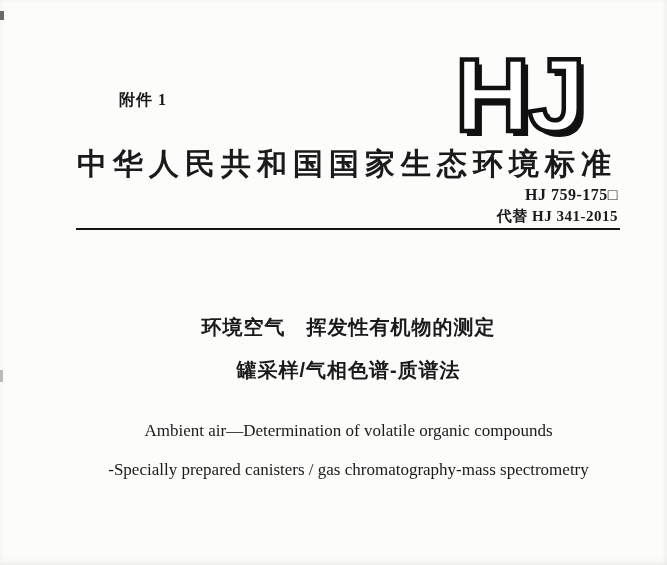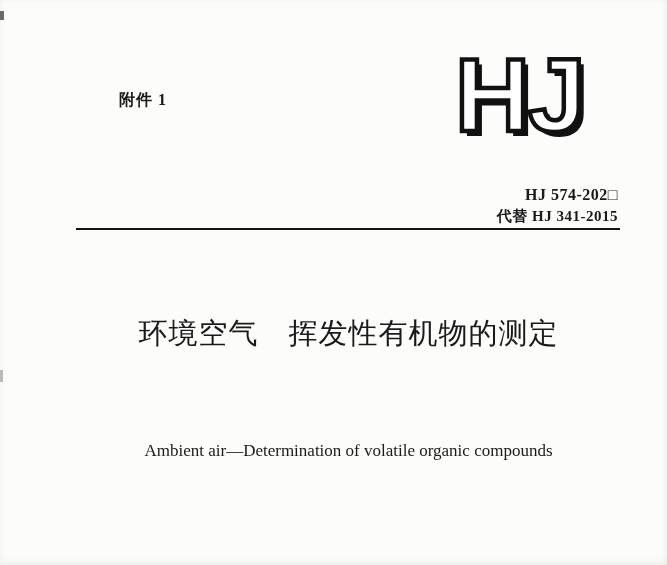--- a/index.html
+++ b/index.html
@@ -83,32 +83,31 @@
     background: #151515;
   }
   .centered {
     position: absolute;
     left: 30px;
     width: 637px;
     text-align: center;
   }
   .title-cn {
     font-family: "Liberation Sans", "DejaVu Sans", sans-serif;
-    font-weight: 400;
-    font-size: 29px;
+    font-weight: 700;
+    font-size: 20px;
     letter-spacing: 1px;
     white-space: nowrap;
   }
   .title-cn.line1 { top: 314px; }
   .title-cn.line2 { top: 357px; }
   .title-en {
     font-family: "Liberation Serif", "DejaVu Serif", serif;
     font-size: 17px;
     white-space: nowrap;
-    margin-top: 20px;
   }
   .title-en.line1 { top: 421px; }
   .title-en.line2 { top: 460px; }
   .draft-note {
     top: 496px;
     font-family: "Liberation Sans", "DejaVu Sans", sans-serif;
     font-weight: 700;
     font-size: 16px;
     letter-spacing: 1px;
   }
@@ -125,27 +124,30 @@
 
   <div class="logo">
     <svg width="180" height="118" viewBox="0 0 180 118">
 
       <text x="14" y="104" font-size="104" fill="#111">HJ</text>
 
       <text x="9" y="99" font-size="104" fill="#ffffff" stroke="#111" stroke-width="4.5">HJ</text>
     </svg>
   </div>
 
+  <div class="heading">中华人民共和国国家生态环境标准</div>
 
-  <div class="std-no">HJ 574-202□</div>
+  <div class="std-no">HJ 759-175□</div>
 
   <div class="supersedes">代替 HJ  341-2015</div>
 
   <div class="rule"></div>
 
   <div class="centered title-cn line1">环境空气　挥发性有机物的测定</div>
 
+  <div class="centered title-cn line2">罐采样/气相色谱-质谱法</div>
 
   <div class="centered title-en line1">Ambient air—Determination of volatile organic compounds</div>
 
+  <div class="centered title-en line2">-Specially prepared canisters / gas chromatography-mass spectrometry</div>
 
 
 </div>
 
 </body></html>

